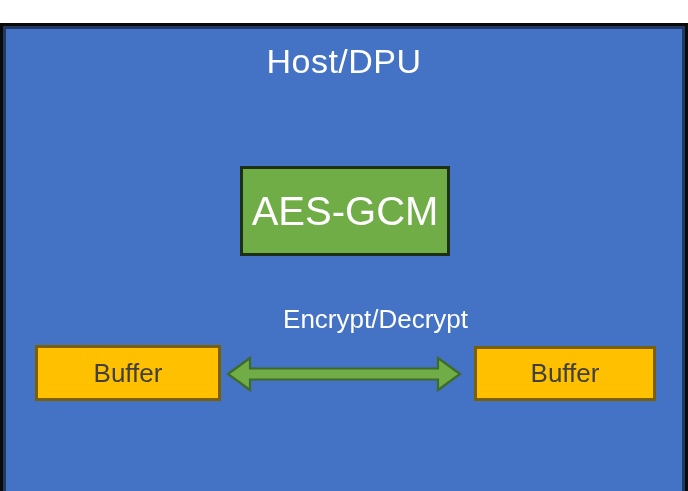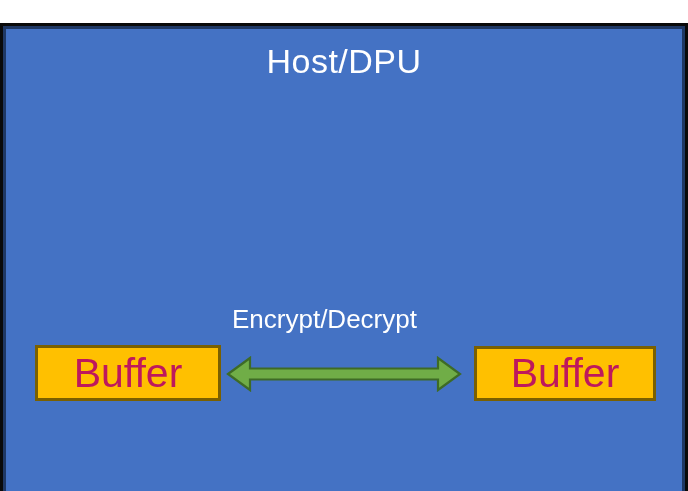--- a/index.html
+++ b/index.html
@@ -46,21 +46,21 @@
   .aes-box .box-label {
     color: #ffffff;
     font-size: 40px;
     font-weight: 400;
   }
   .arrow-caption {
     position: absolute;
     left: 229px;
     top: 278px;
     width: 236px;
-    text-align: left;
+    text-align: right;
     color: #ffffff;
     font-size: 26px;
     font-weight: 400;
     white-space: nowrap;
   }
   .buffer-box {
     position: absolute;
     box-sizing: border-box;
     background: #ffc000;
     border: 3px solid #7a6000;
@@ -74,22 +74,22 @@
     width: 186px;
     height: 56px;
   }
   .buffer-box.right {
     left: 471px;
     top: 320px;
     width: 182px;
     height: 55px;
   }
   .buffer-box .box-label {
-    color: #be185d;
-    font-size: 41px;
+    color: #404040;
+    font-size: 26px;
     font-weight: 400;
   }
   .arrow-wrap {
     position: absolute;
     left: 223px;
     top: 329px;
     width: 236px;
     height: 38px;
   }
   .arrow-wrap svg {
@@ -98,20 +98,23 @@
     height: 100%;
   }
 </style>
 </head>
 <body>
 
 <div class="diagram-frame">
 
   <div class="diagram-title">Host/DPU</div>
 
+  <div class="aes-box">
+    <span class="box-label">AES-GCM</span>
+  </div>
 
   <div class="arrow-caption">Encrypt/Decrypt</div>
 
   <div class="buffer-box left">
     <span class="box-label">Buffer</span>
   </div>
 
   <div class="arrow-wrap">
     <svg viewBox="0 0 236 38" preserveAspectRatio="none" aria-hidden="true">
       <polygon points="2,19 24,3 24,13.5 212,13.5 212,3 234,19 212,35 212,24.5 24,24.5 24,35" fill="#70ad47" stroke="#3e6b26" stroke-width="2.2" stroke-linejoin="miter"></polygon>

